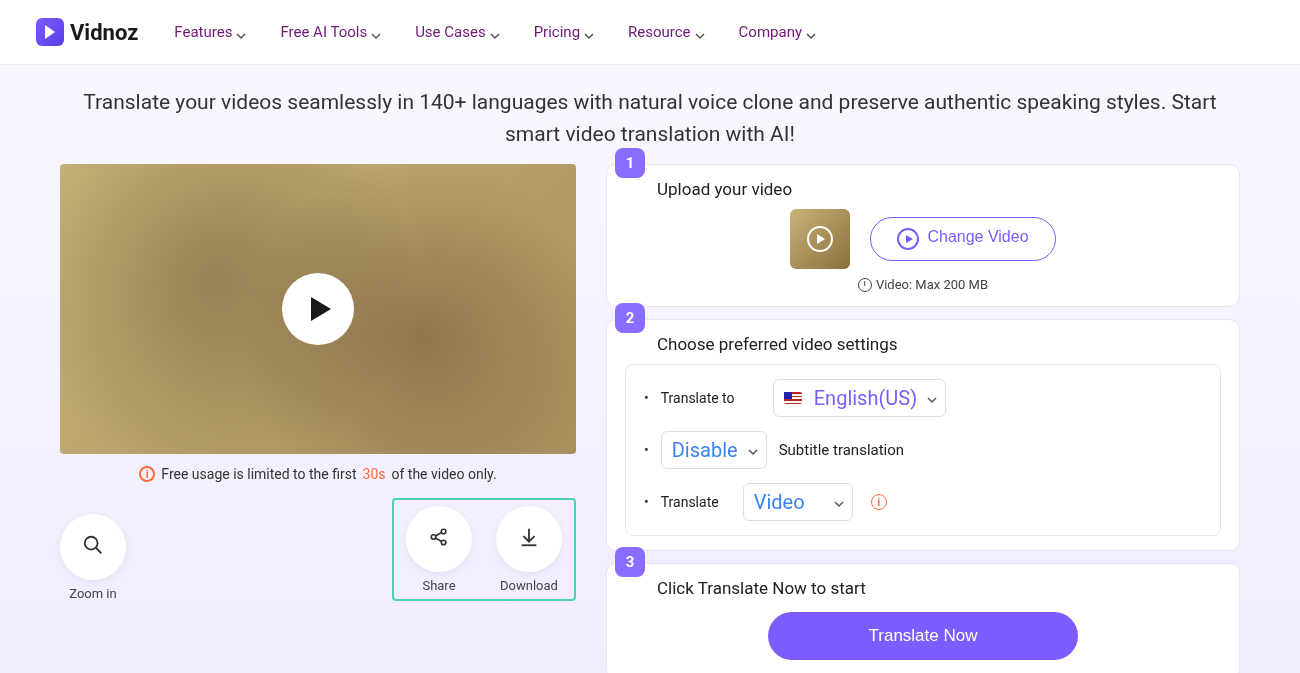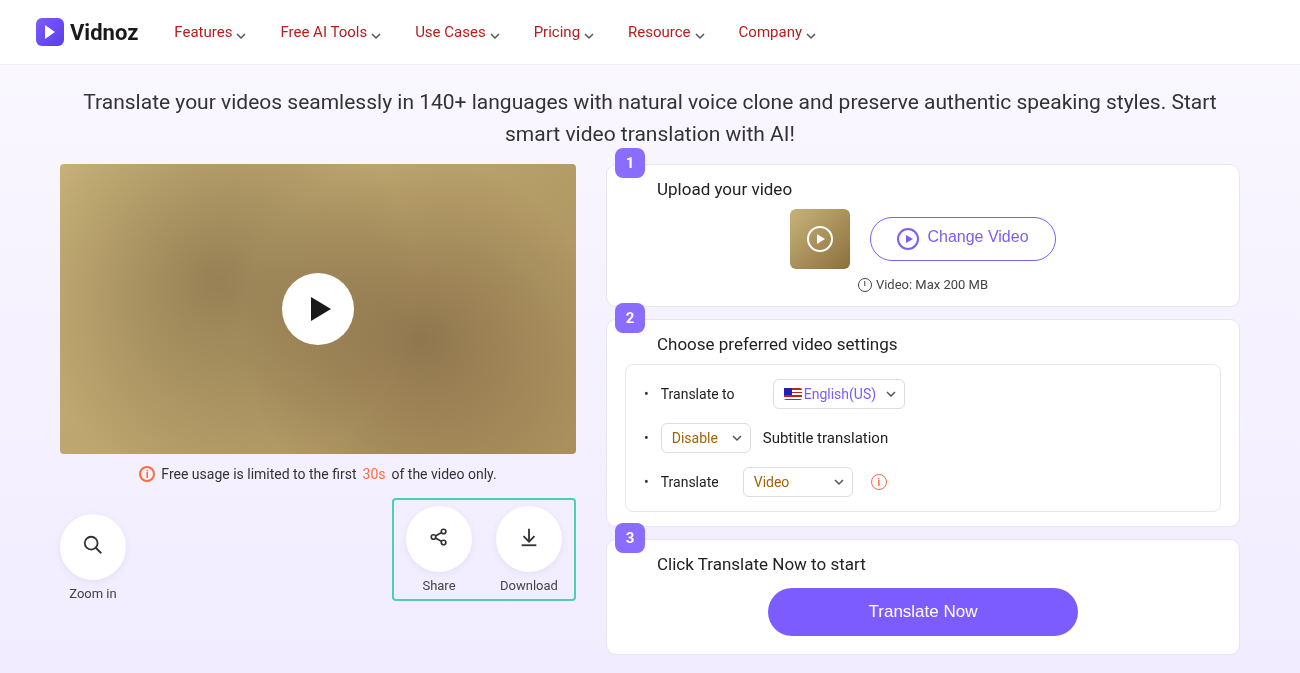--- a/index.html
+++ b/index.html
@@ -2,21 +2,21 @@
 <html><head>
 <meta charset="utf-8">
 <style>
 *{margin:0;padding:0;box-sizing:border-box}
 body{font-family:-apple-system,BlinkMacSystemFont,"Segoe UI",Roboto,sans-serif;background:linear-gradient(180deg,#faf8ff 0%,#f1ecff 100%);width:1300px;height:673px;overflow:hidden}
 .header{display:flex;align-items:center;padding:18px 36px;background:#fff;border-bottom:1px solid #eee}
 .logo{display:flex;align-items:center;gap:6px;font-weight:700;font-size:22px;color:#1a1a1a;margin-right:36px}
 .logo-mark{width:28px;height:28px;background:linear-gradient(135deg,#7c5cff,#5a3de8);border-radius:6px;position:relative}
 .logo-mark::before{content:"";position:absolute;top:7px;left:9px;width:0;height:0;border-left:10px solid #fff;border-top:7px solid transparent;border-bottom:7px solid transparent}
 .nav{display:flex;gap:34px}
-.nav-item{display:flex;align-items:center;gap:4px;font-size:15px;color:#b91c1c;cursor:pointer}
+.nav-item{display:flex;align-items:center;gap:4px;font-size:15px;color:#701a75;cursor:pointer}
 .chev{width:10px;height:10px;display:inline-block}
 .chev svg{width:100%;height:100%}
 .hero{text-align:center;padding:22px 60px 14px;font-size:21px;color:#333;line-height:1.5}
 .main{display:flex;gap:30px;padding:0 60px}
 .left{flex:0 0 516px;display:flex;flex-direction:column;align-items:center}
 .video{width:516px;height:290px;background:linear-gradient(135deg,#c9b37a,#a88f5d);border-radius:4px;position:relative;display:flex;align-items:center;justify-content:center;overflow:hidden}
 .video-overlay{position:absolute;inset:0;background:radial-gradient(circle at 30% 40%,rgba(60,40,20,0.3),transparent 50%),radial-gradient(circle at 70% 60%,rgba(80,50,30,0.35),transparent 45%)}
 .play{width:72px;height:72px;background:#fff;border-radius:50%;display:flex;align-items:center;justify-content:center;position:relative;z-index:2;cursor:pointer}
 .play::after{content:"";width:0;height:0;border-left:20px solid #1a1a1a;border-top:12px solid transparent;border-bottom:12px solid transparent;margin-left:5px}
 .notice{display:flex;align-items:center;justify-content:center;gap:6px;margin-top:12px;font-size:14px;color:#333}
@@ -39,22 +39,22 @@
 .play-o{width:22px;height:22px;border:2px solid #7c5cff;border-radius:50%;display:inline-flex;align-items:center;justify-content:center}
 .play-o::after{content:"";border-left:7px solid #7c5cff;border-top:4px solid transparent;border-bottom:4px solid transparent;margin-left:2px}
 .limit{text-align:center;font-size:13px;color:#444;margin-top:8px;display:flex;align-items:center;justify-content:center;gap:4px}
 .clock{width:14px;height:14px;border:1.5px solid #444;border-radius:50%;position:relative}
 .clock::after{content:"";position:absolute;top:2px;left:50%;width:1.5px;height:5px;background:#444;transform-origin:bottom;transform:translateX(-50%)}
 .settings{background:#fff;border:1px solid #e6e6ee;border-radius:8px;padding:14px 18px;margin-top:6px}
 .srow{display:flex;align-items:center;gap:12px;margin-bottom:14px;font-size:14px}
 .srow:last-child{margin-bottom:0}
 .bullet{color:#333}
 .slabel{font-weight:400;color:#222;min-width:100px}
-.sel{border:1px solid #ddd;border-radius:6px;padding:6px 28px 6px 10px;background:#fff;cursor:pointer;display:flex;align-items:center;gap:2px;font-size:14px;color:#333;position:relative}
-.sel.purple{color:#a16207}
+.sel{border:1px solid #ddd;border-radius:6px;padding:6px 28px 6px 10px;background:#fff;cursor:pointer;display:flex;align-items:center;gap:12px;font-size:20px;color:#333;position:relative}
+.sel.purple{color:#3b82f6}
 .sel-chev{position:absolute;right:8px;top:50%;transform:translateY(-50%)}
 .flag{width:18px;height:12px;background:linear-gradient(180deg,#b22 0%,#b22 15%,#fff 15%,#fff 30%,#b22 30%,#b22 45%,#fff 45%,#fff 60%,#b22 60%,#b22 75%,#fff 75%,#fff 90%,#b22 90%);position:relative;border-radius:2px;flex-shrink:0}
 .flag::after{content:"";position:absolute;top:0;left:0;width:8px;height:7px;background:#22a}
 .strail{color:#222;font-size:15px}
 .info-sm{width:16px;height:16px;border:1.5px solid #ff6b3d;border-radius:50%;display:inline-flex;align-items:center;justify-content:center;color:#ff6b3d;font-size:10px;font-weight:700;margin-left:6px}
 .translate-btn{width:310px;margin:14px auto 0;display:block;background:#7c5cff;color:#fff;border:none;border-radius:26px;padding:14px 60px;font-size:17px;font-weight:400;cursor:pointer}
 .step3{padding-bottom:18px}
 </style>
 </head>
 <body>

